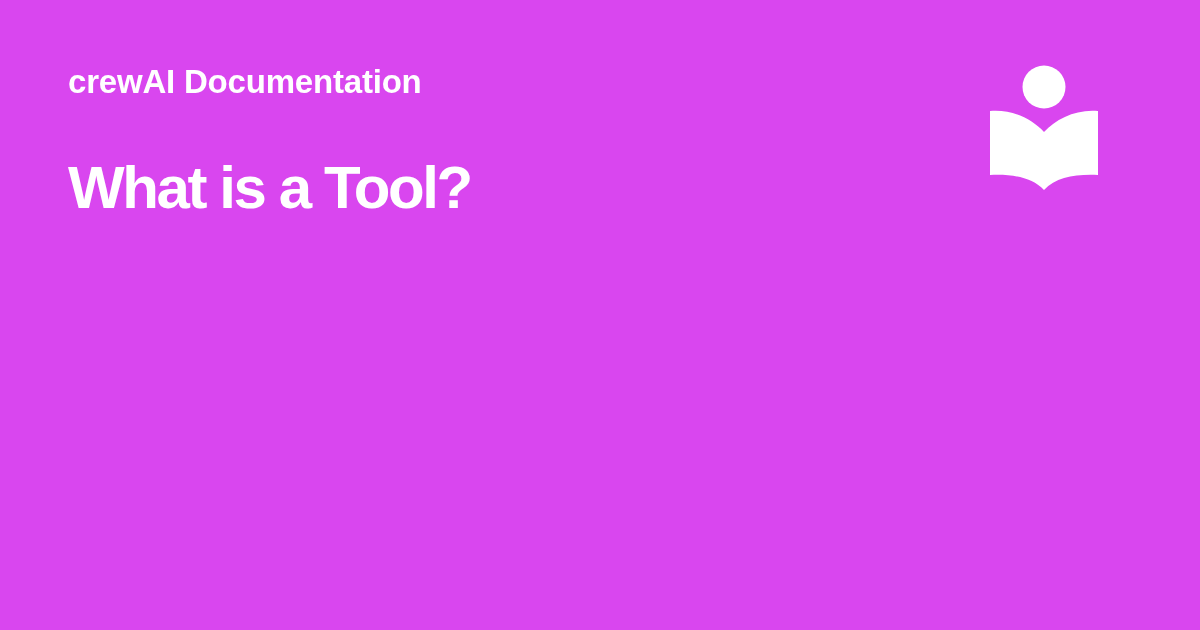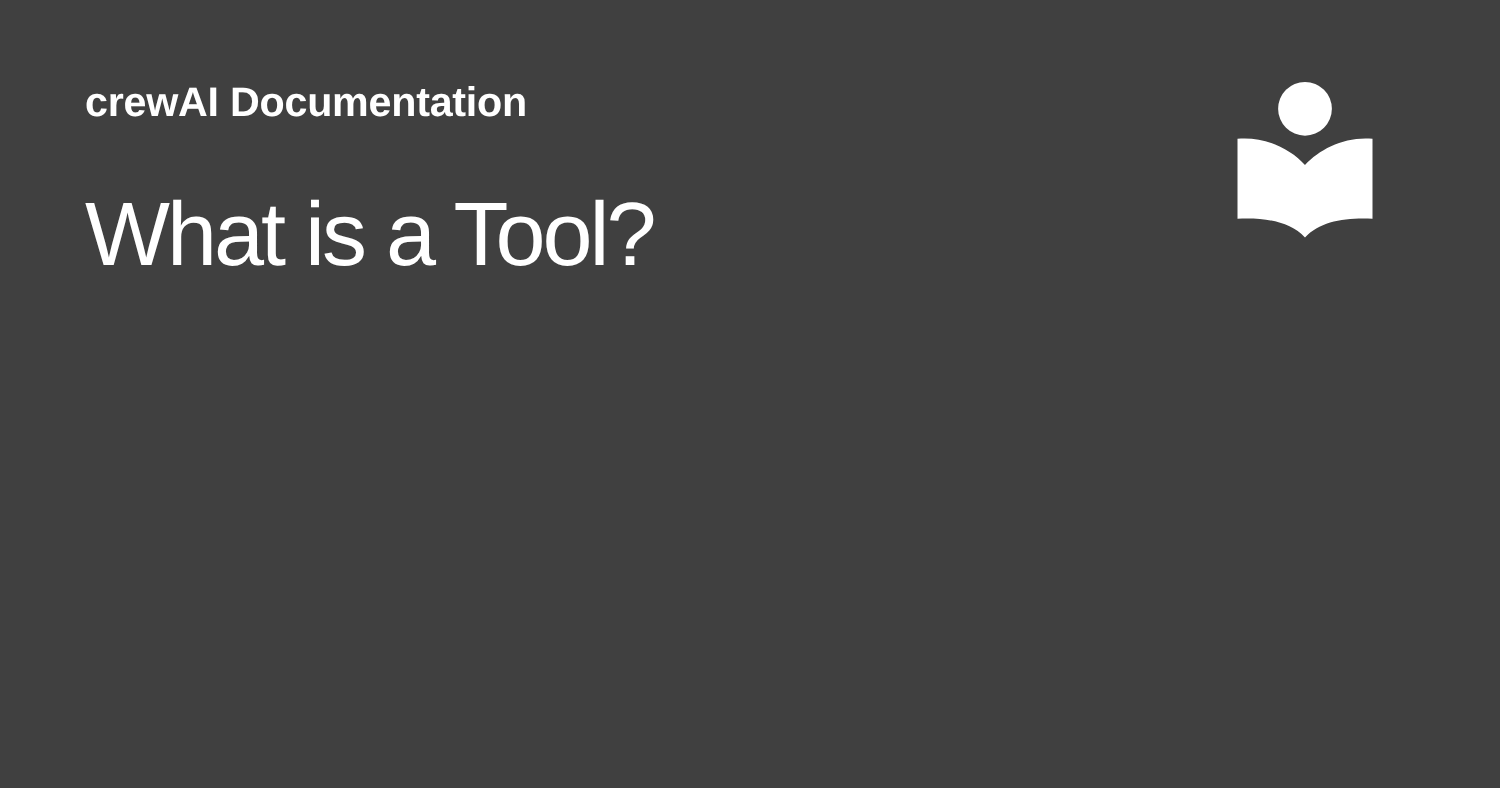--- a/index.html
+++ b/index.html
@@ -39,22 +39,22 @@
     line-height: 44px;
     letter-spacing: -0.2px;
     color: #FFFFFF;
     margin: 0;
     white-space: nowrap;
   }
 
   #page-title {
     display: block;
     font-family: "Liberation Sans", sans-serif;
-    font-size: 72px;
-    font-weight: 400;
+    font-size: 60px;
+    font-weight: 700;
     line-height: 104px;
     letter-spacing: -2.4px;
     color: #FFFFFF;
     margin: 0;
     margin-top: 32px;
     white-space: nowrap;
   }
 
   
   #book-logo {
@@ -67,21 +67,21 @@
 
   #book-logo svg {
     display: block;
     width: 116px;
     height: 132px;
   }
 </style>
 </head>
 <body>
 
-<div id="og-card" style="background: #404040;">
+<div id="og-card" style="background: #d946ef;">
 
   <div id="text-block">
     <span id="site-name" style="color: rgb(255, 255, 255);">crewAI Documentation</span>
     <h1 id="page-title" style="color: rgb(255, 255, 255);">What is a Tool?</h1>
   </div>
 
   <div id="book-logo">
     <svg viewBox="0 0 116 132" xmlns="http://www.w3.org/2000/svg" aria-hidden="true">
 
       <circle cx="58" cy="25" r="21.5" fill="#FFFFFF"></circle>

